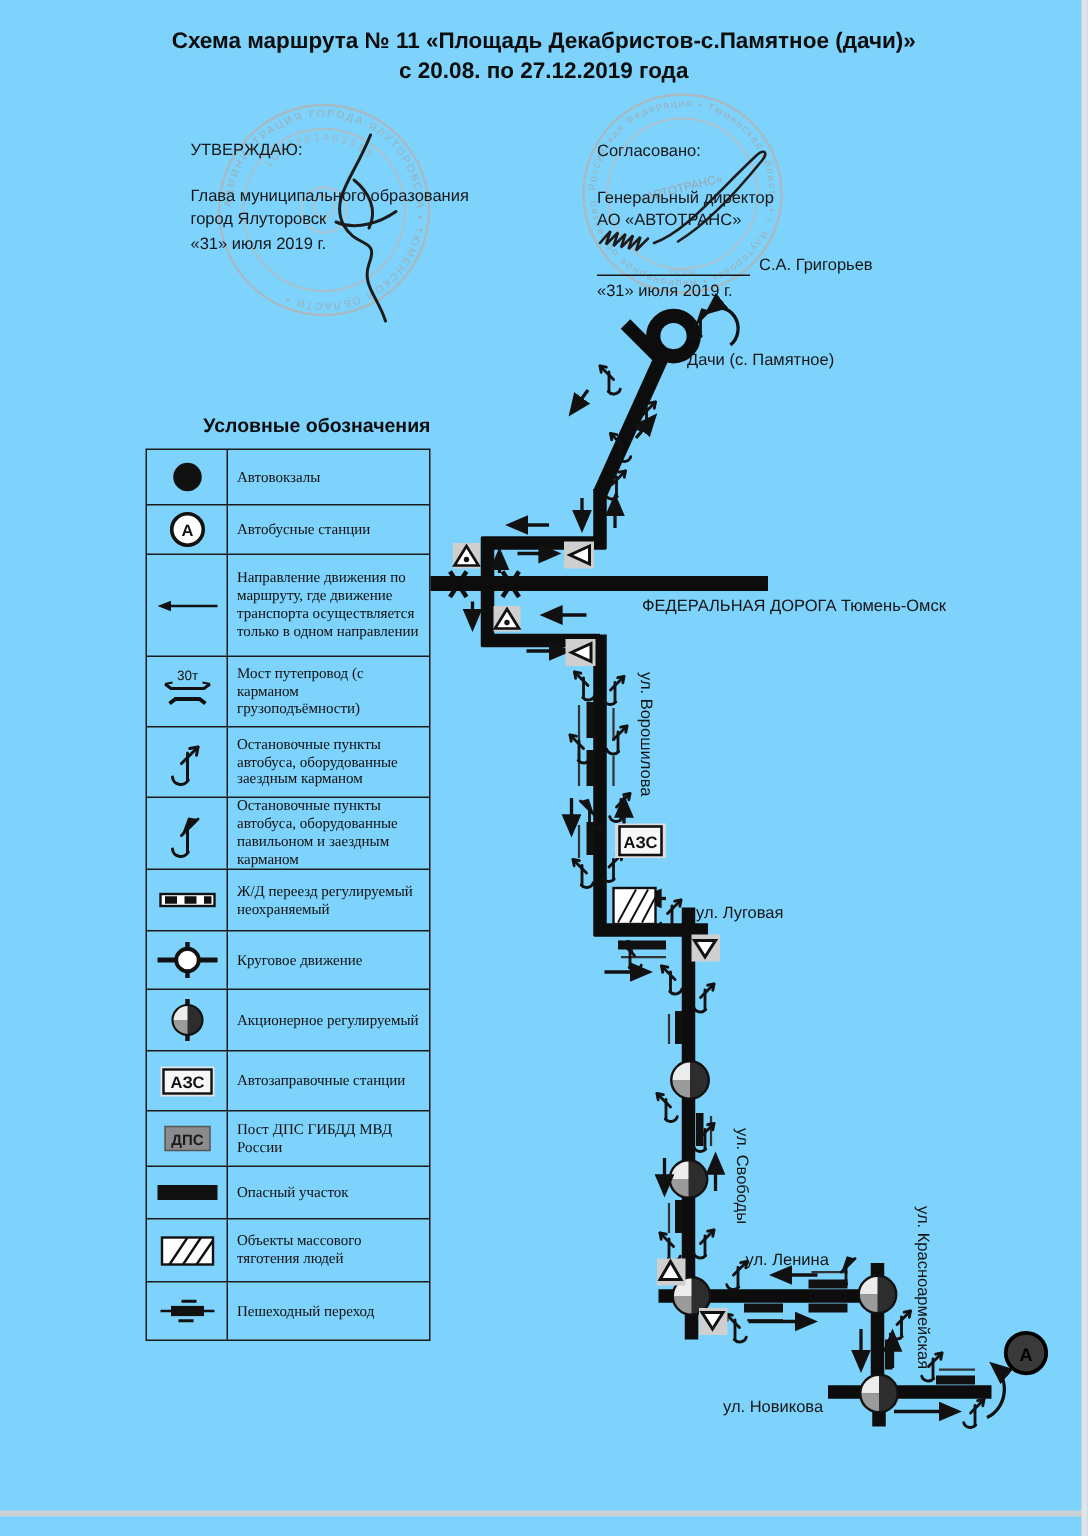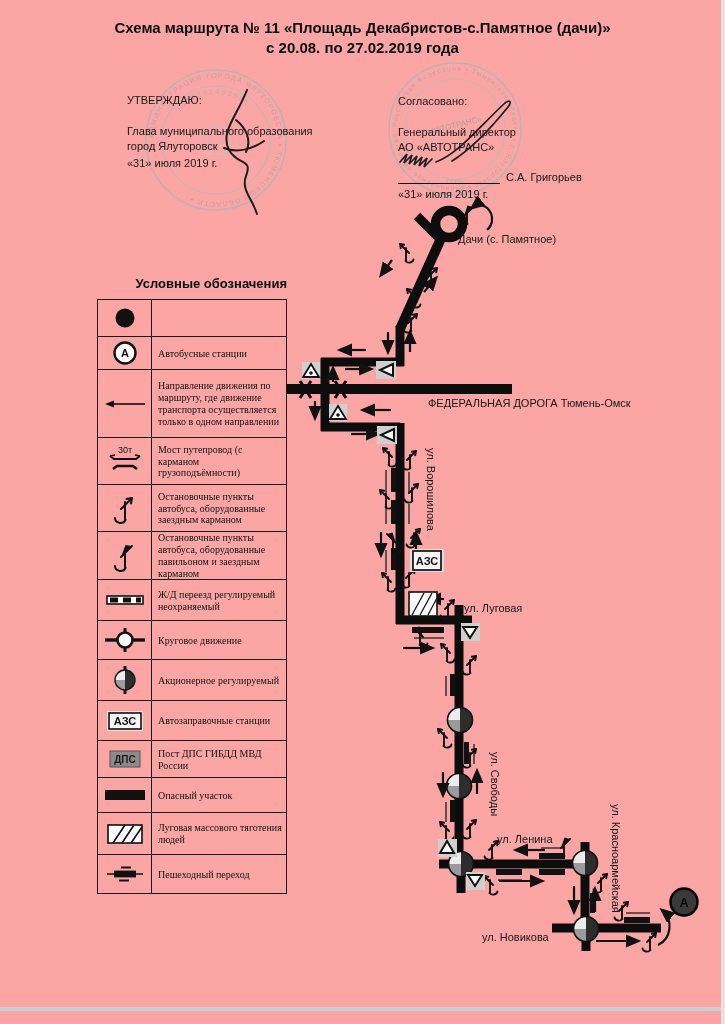--- a/index.html
+++ b/index.html
@@ -1,16 +1,16 @@
 <!DOCTYPE html>
 <html><head>
 <meta charset="utf-8">
 <style>
   html,body{margin:0;padding:0;background:#e8e8e8;}
-  .page{position:relative;width:725px;height:1024px;background:#fca5a5;margin:0 auto;
+  .page{position:relative;width:725px;height:1024px;background:#7dd3fc;margin:0 auto;
         font-family:"Liberation Sans",sans-serif;color:#111;overflow:hidden;}
   .abs{position:absolute;}
   
   .title{left:0;top:18px;width:100%;text-align:center;font-weight:bold;font-size:15px;line-height:1.3;color:#0d0d0d;}
   
   .appr{font-size:11px;line-height:1.3;color:#161616;z-index:2;}
   .appr .h{margin-bottom:17px;}
   .sigrow{margin-top:16px;white-space:nowrap;}
   .sigline{display:inline-block;vertical-align:bottom;border-bottom:1.4px solid #161616;height:12px;}
   .sigline.l{width:108px;} .sigline.r{width:102px;}
@@ -32,21 +32,21 @@
   .scanedge-r{left:721px;top:0;width:4px;height:100%;background:#e3e3e3;}
   svg text{font-family:"Liberation Sans",sans-serif;}
 </style>
 </head>
 <body>
 
 <div class="page">
 
   <div class="abs title">
     <div>Схема маршрута  № 11 «Площадь Декабристов-с.Памятное (дачи)»</div>
-    <div>с 20.08. по 27.02.2019 года</div>
+    <div>с 20.08. по 27.12.2019 года</div>
   </div>
 
   <svg class="abs stampsvg" style="left:118px;top:64px" width="196" height="152" viewBox="0 0 196 152">
     <defs>
         <path id="lsp" d="M 36,76 a 62,62 0 1 1 124,0 a 62,62 0 1 1 -124,0" fill="none"></path>
           <path id="lsp2" d="M 52,76 a 46,46 0 1 1 92,0 a 46,46 0 1 1 -92,0" fill="none"></path>
       </defs>
     <circle cx="98" cy="76" r="70" fill="none" stroke="#b3b3b3" stroke-width="1.6"></circle>
     <circle cx="98" cy="76" r="54" fill="none" stroke="#b9b9b9" stroke-width="1.2"></circle>
     <circle cx="98" cy="76" r="15" fill="none" stroke="#c2c2c2" stroke-width="1.2"></circle>
@@ -103,20 +103,21 @@
 
   <div class="abs lhead">Условные обозначения</div>
   <div class="abs ltable">
 
     <div class="lrow" style="height:37px">
       <div class="lic">
         <svg width="30" height="26" viewBox="-15 -13 30 26">
             <circle r="9.5" fill="#111"></circle>
           </svg>
       </div>
+      <div class="llabel">Автовокзалы</div>
     </div>
 
     <div class="lrow" style="height:33px">
       <div class="lic">
         <svg width="30" height="28" viewBox="-15 -14 30 28">
             <circle r="10.5" fill="#fff" stroke="#111" stroke-width="2.4"></circle>
         <text x="0" y="4" text-anchor="middle" font-size="11" font-weight="bold" fill="#111">А</text>
           </svg>
       </div>
       <div class="llabel">Автобусные станции</div>
@@ -241,21 +242,21 @@
       <div class="llabel">Опасный участок</div>
     </div>
 
     <div class="lrow" style="height:42px">
       <div class="lic">
         <svg width="40" height="24" viewBox="0 0 40 24">
             <rect x="3" y="3" width="34" height="18" fill="#fff" stroke="#111" stroke-width="1.6"></rect>
         <path d="M8,21 L20,3 M17,21 L29,3 M26,21 L37,5" stroke="#111" stroke-width="1.6"></path>
           </svg>
       </div>
-      <div class="llabel">Луговая массового тяготения людей</div>
+      <div class="llabel">Объекты массового тяготения людей</div>
     </div>
 
     <div class="lrow" style="height:38px">
       <div class="lic">
         <svg width="44" height="18" viewBox="-22 -9 44 18">
           <line x1="-18" y1="0" x2="18" y2="0" stroke="#111" stroke-width="1.6"></line>
           <rect x="-11" y="-3.4" width="22" height="6.8" fill="#111"></rect>
           <line x1="-4" y1="-6.5" x2="6" y2="-6.5" stroke="#111" stroke-width="2"></line>
           <line x1="-6" y1="6.5" x2="4" y2="6.5" stroke="#111" stroke-width="2"></line>
           </svg>

